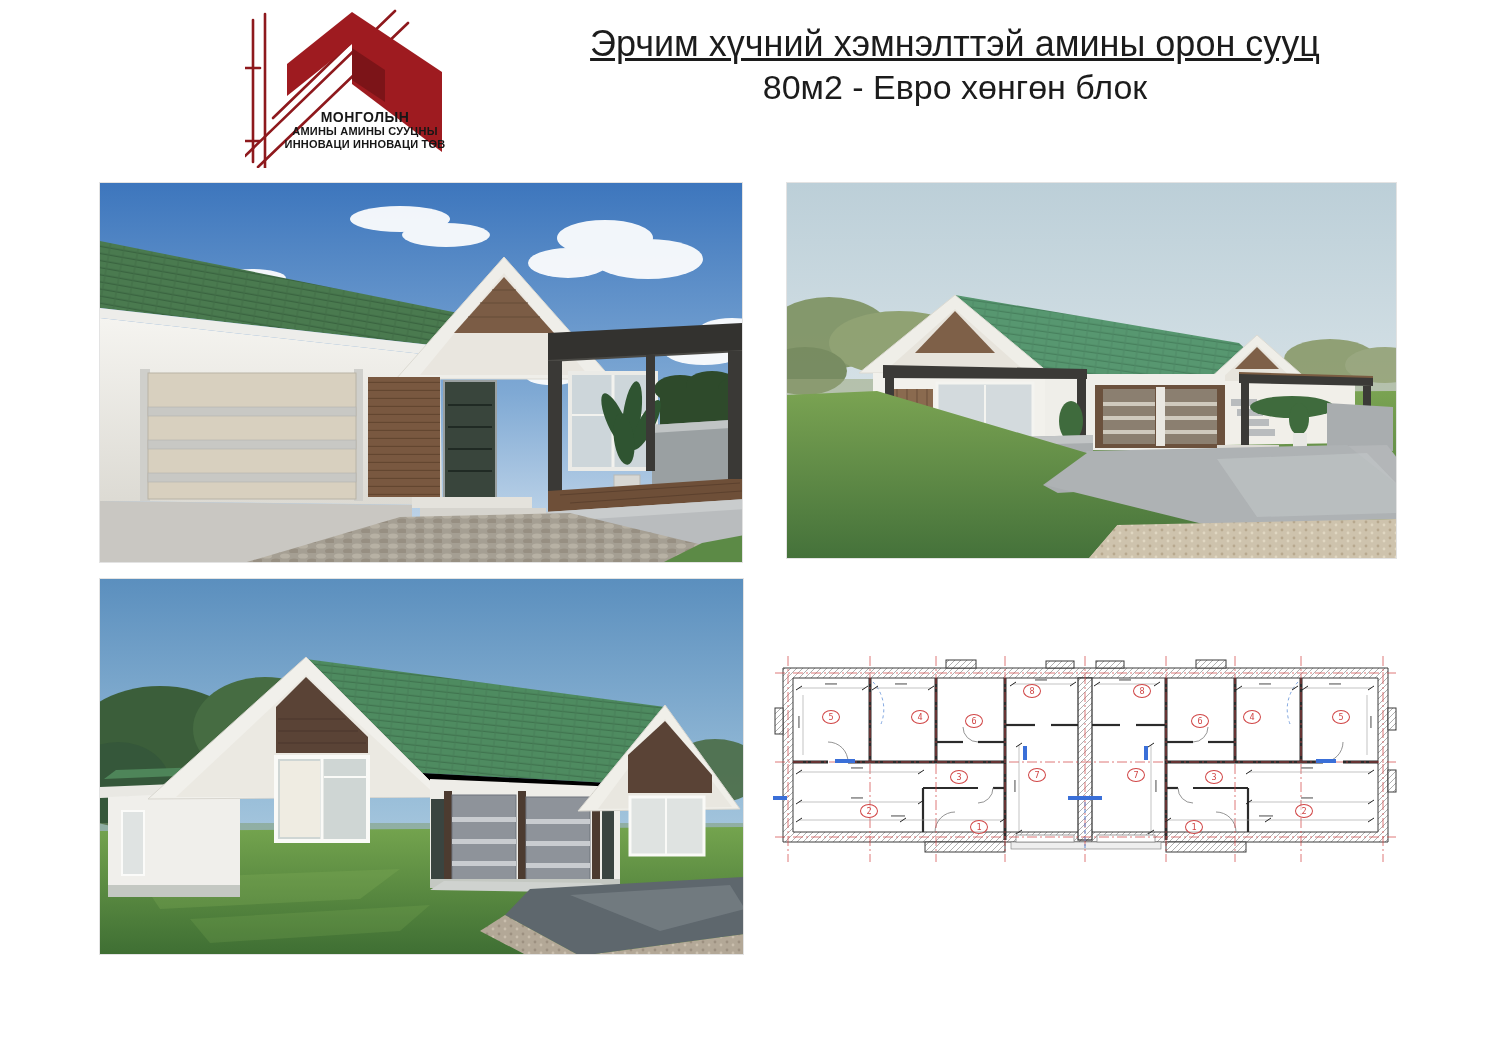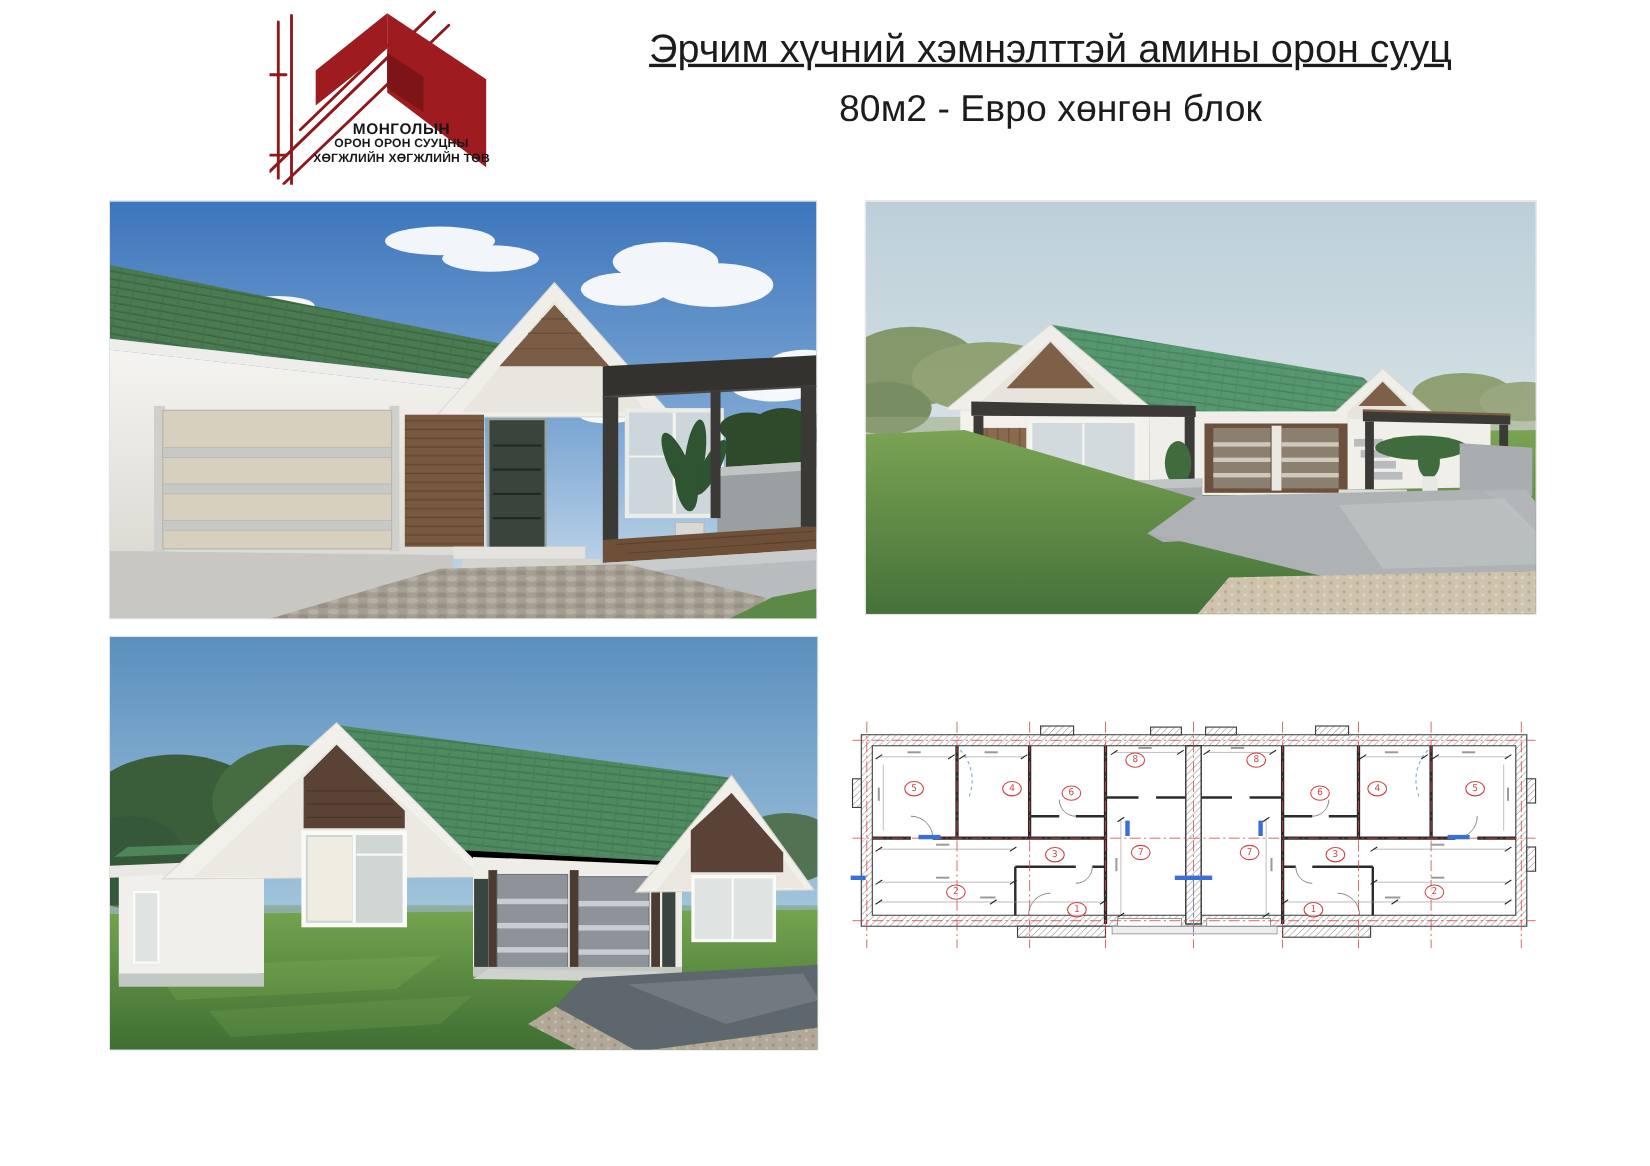--- a/index.html
+++ b/index.html
@@ -13,21 +13,21 @@
   }
   
   .logo{position:absolute;left:245px;top:6px;width:205px;height:162px;}
   .logo svg{position:absolute;left:0;top:0;}
   .logo-text{position:absolute;left:38px;top:104px;width:164px;text-align:center;color:var(--logo_text);font-weight:bold;}
   .logo-l1{font-size:14px;letter-spacing:.5px;line-height:15px;}
   .logo-l2{font-size:11px;letter-spacing:.2px;line-height:13px;}
   .logo-l3{font-size:11px;letter-spacing:.2px;line-height:13px;}
   .title-block{position:absolute;left:450px;top:22px;width:1010px;text-align:center;color:var(--title_text);}
   .title-line1{font-size:36px;font-weight:500;line-height:44px;text-decoration:underline;}
-  .title-line2{font-size:34px;font-weight:500;line-height:42px;margin-top:12px;}
+  .title-line2{font-size:34px;font-weight:500;line-height:42px;margin-top:0;}
   
   .panel{position:absolute;overflow:hidden;border:1px solid #e3e3e3;box-sizing:border-box;}
   .panel svg{display:block;}
   .p1{left:99px;top:182px;width:644px;height:381px;}
   .p2{left:786px;top:182px;width:611px;height:377px;}
   .p3{left:99px;top:578px;width:645px;height:377px;}
   .p4{left:773px;top:650px;width:625px;height:218px;border:none;}
   
   .rlabel{position:absolute;width:16px;height:12px;border:1px solid var(--plan_red);
     border-radius:50%;color:var(--plan_red);font-size:8.5px;line-height:12px;text-align:center;
@@ -48,22 +48,22 @@
         <line x1="28" y1="112" x2="116" y2="27"></line>
         <line x1="0" y1="62" x2="15" y2="62"></line>
         <line x1="0" y1="135" x2="15" y2="135"></line>
       </g>
       <polygon points="107,6 42,58 42,90 107,38" fill="#9e1b20"></polygon>
       <polygon points="107,6 197,66 197,146 107,78" fill="#9e1b20"></polygon>
       <polygon points="107,42 107,74 140,96 140,64" fill="#7c1418"></polygon>
     </svg>
     <div class="logo-text">
       <div class="logo-l1">МОНГОЛЫН</div>
-      <div class="logo-l2">ОРОН ОРОН СУУЦНЫ</div>
-      <div class="logo-l3">ХӨГЖЛИЙН ХӨГЖЛИЙН ТӨВ</div>
+      <div class="logo-l2">АМИНЫ АМИНЫ СУУЦНЫ</div>
+      <div class="logo-l3">ИННОВАЦИ ИННОВАЦИ ТӨВ</div>
     </div>
   </div>
 
   <div class="title-block">
     <div class="title-line1">Эрчим хүчний хэмнэлттэй амины орон сууц</div>
     <div class="title-line2">80м2 - Евро хөнгөн блок</div>
   </div>
 
   <div class="panel p1">
   <svg width="644" height="381" viewBox="0 0 644 381">

